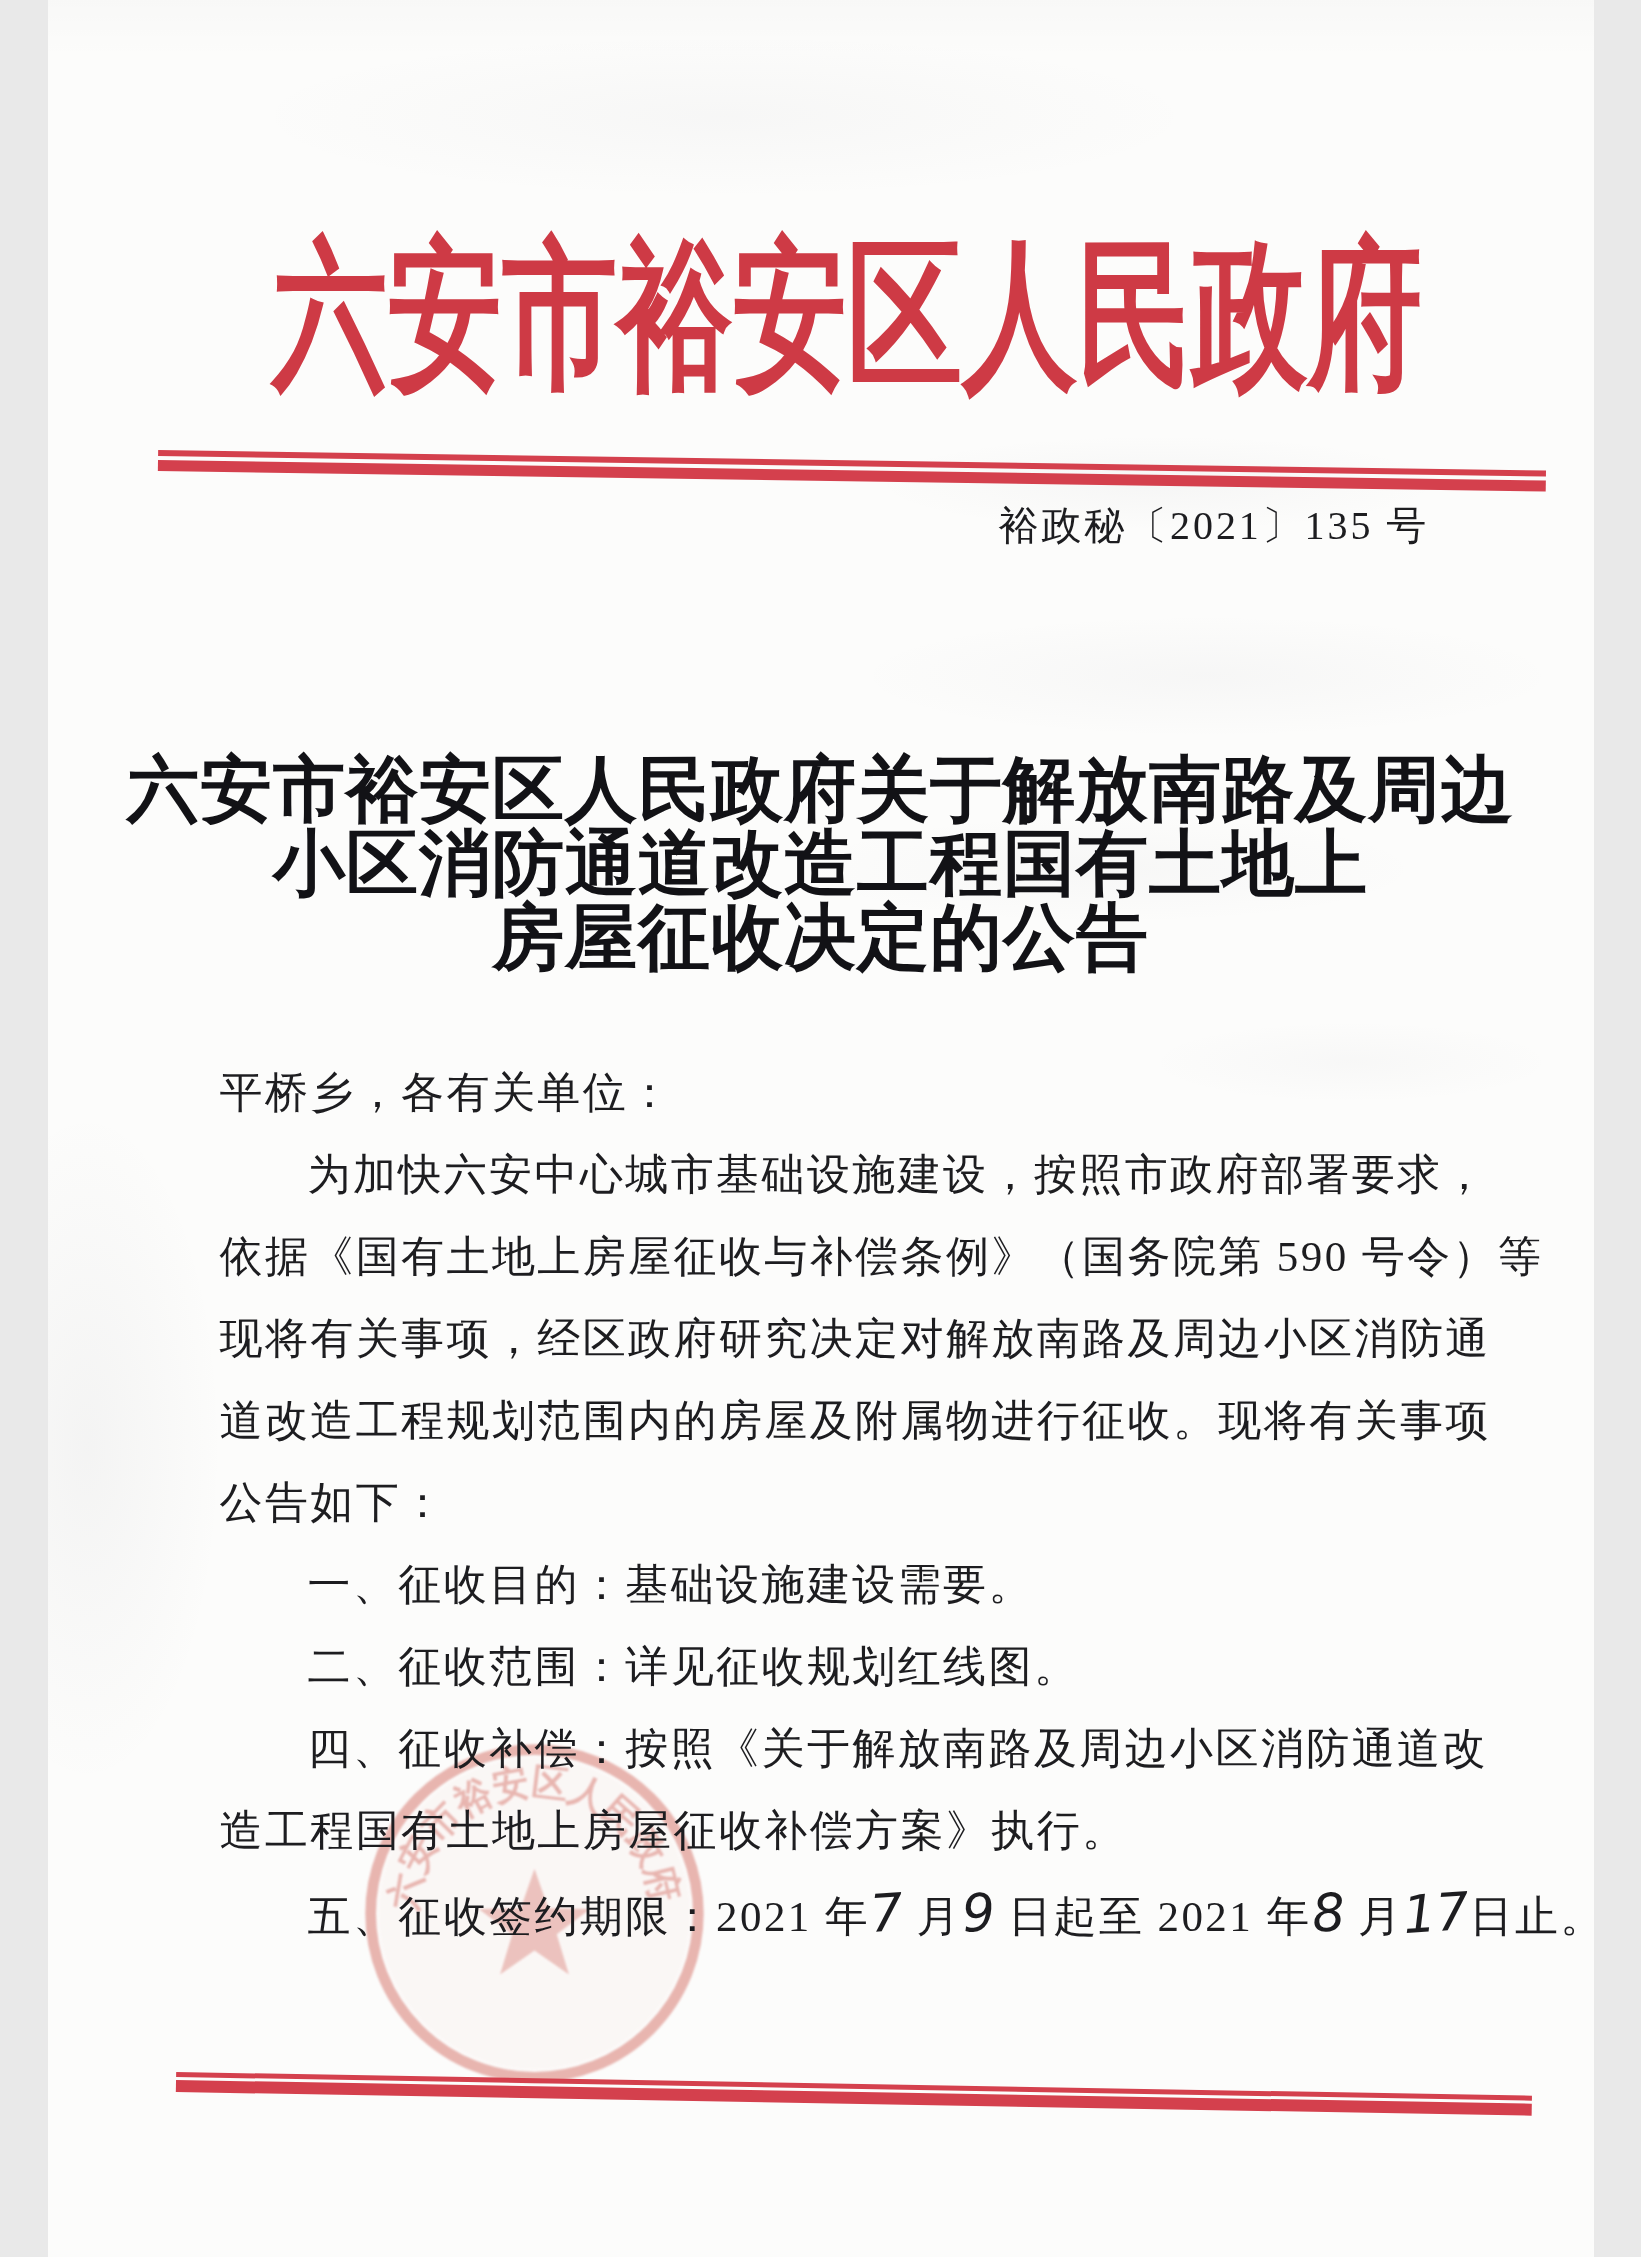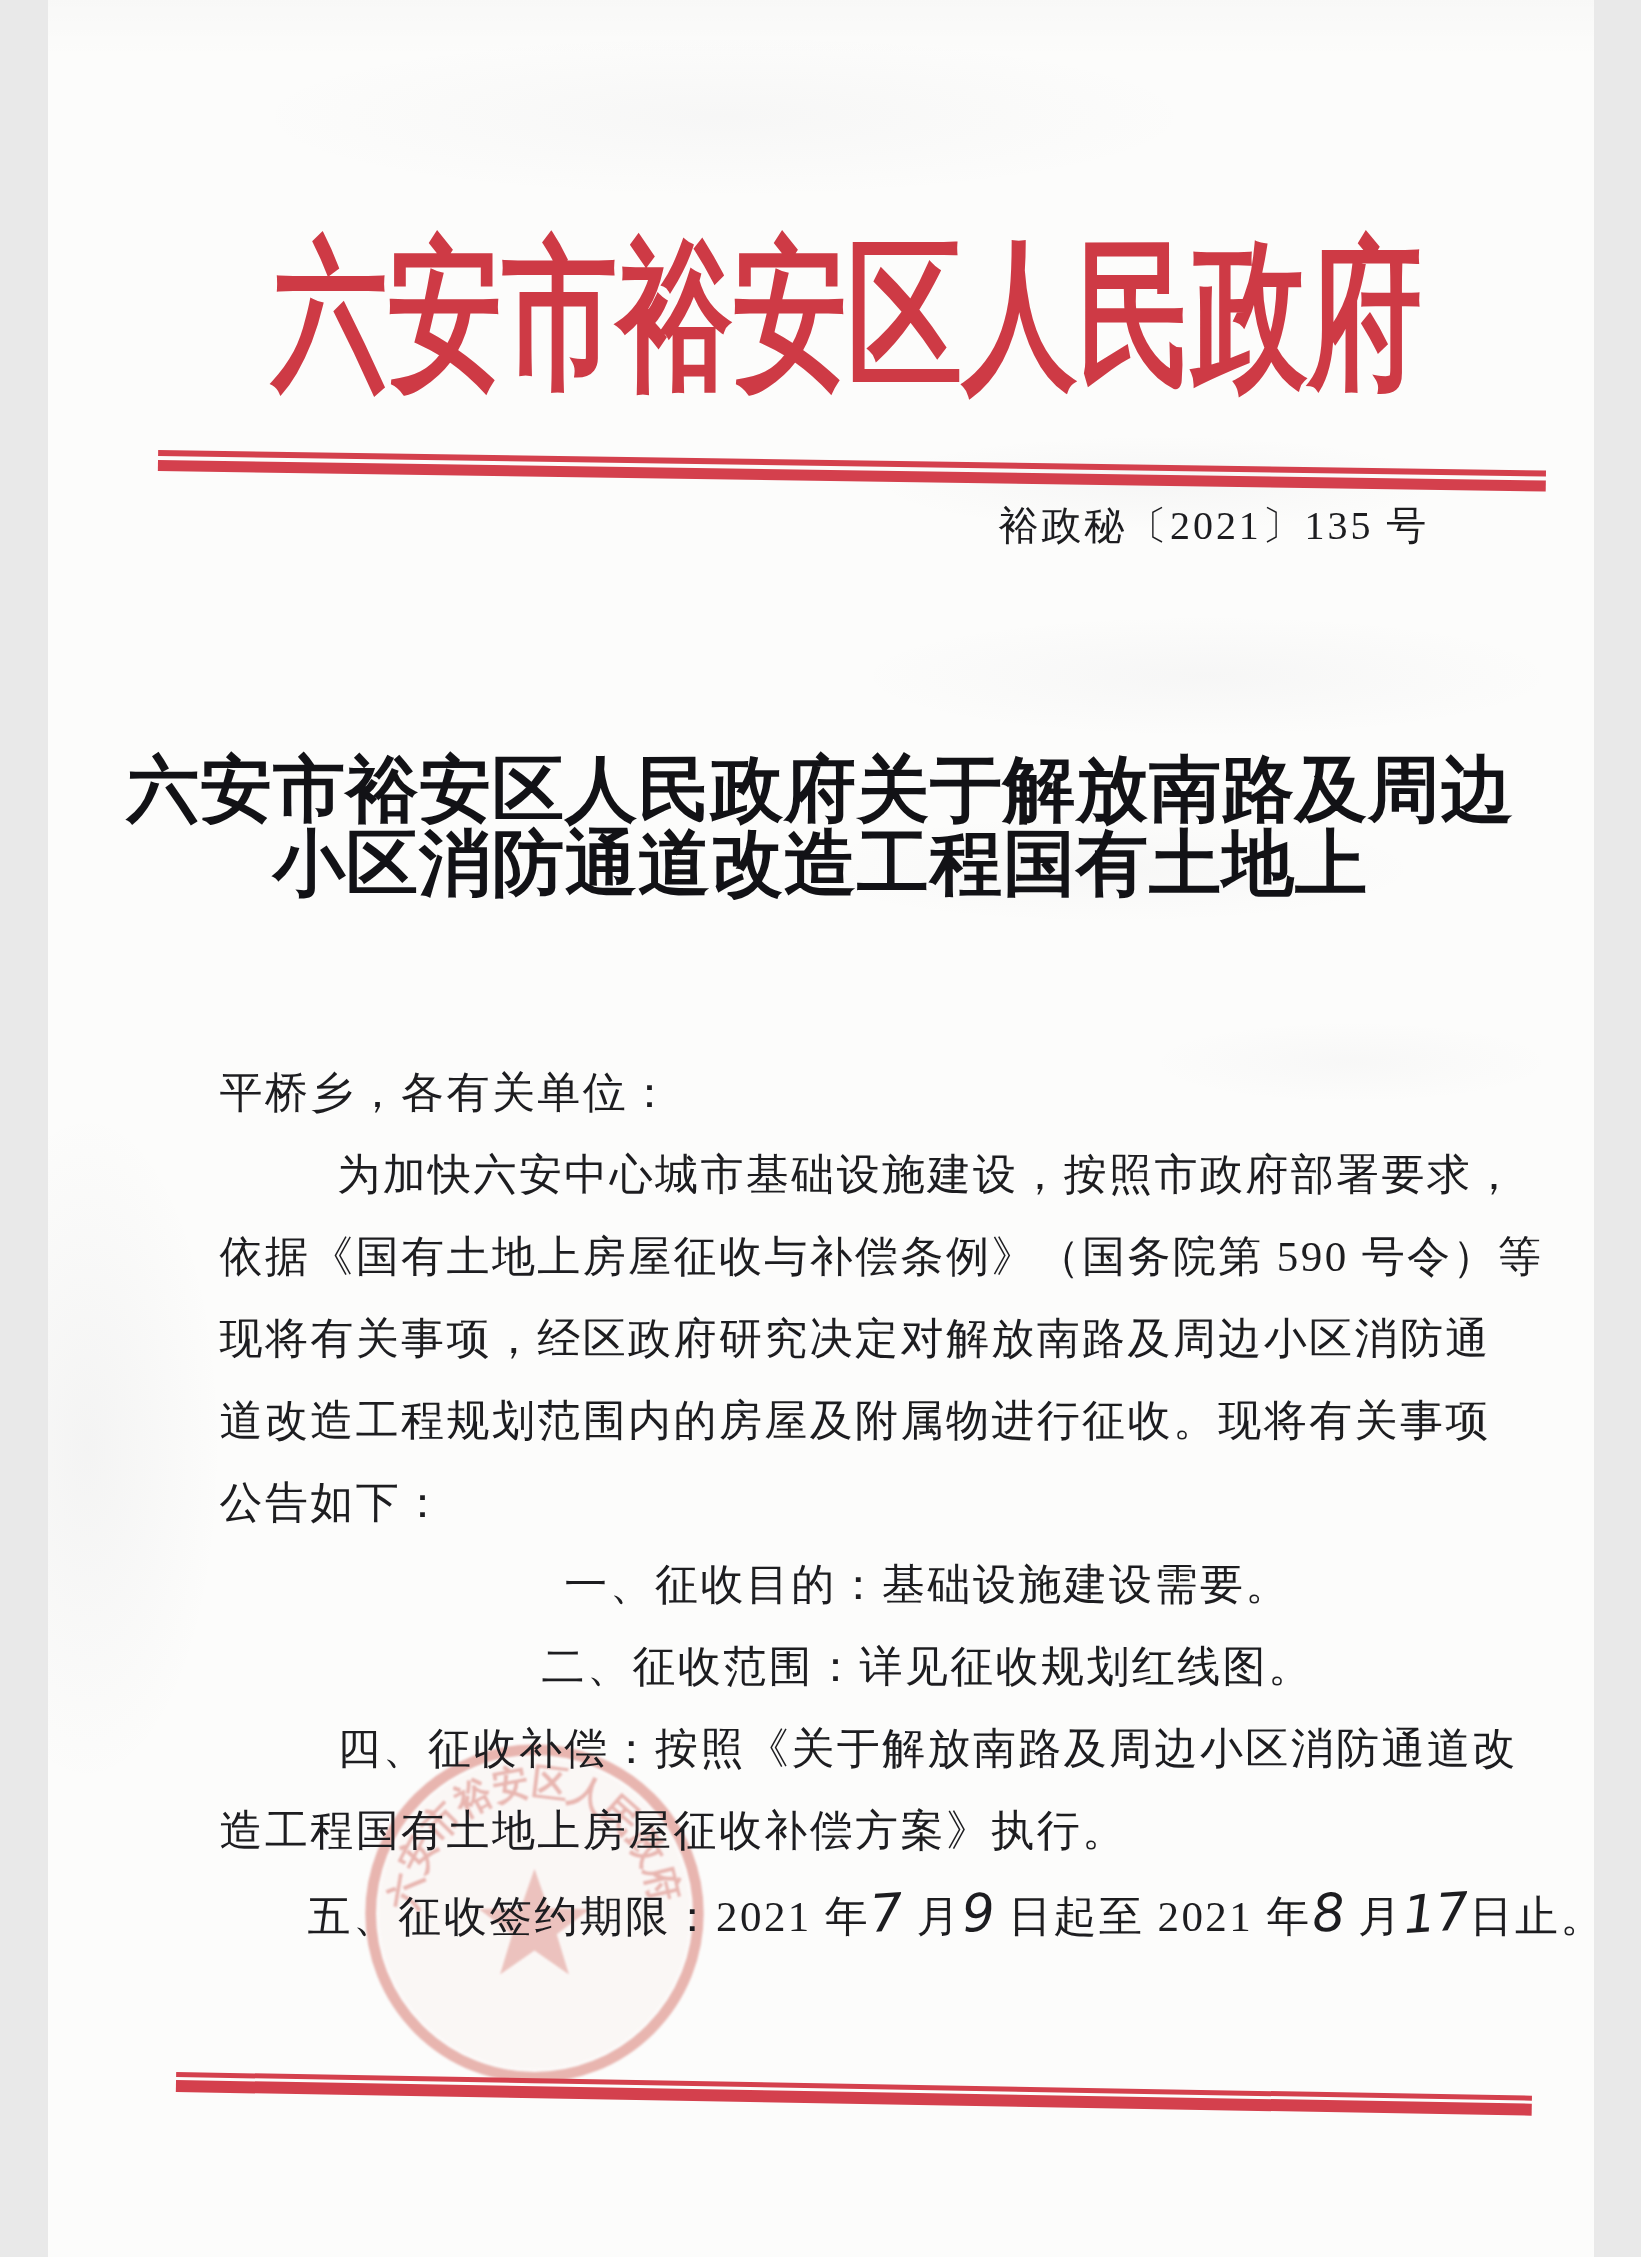--- a/index.html
+++ b/index.html
@@ -58,21 +58,21 @@
     text-align:center;font-weight:bold;color:#121216;
     font-size:72px;line-height:74px;letter-spacing:1px;
     z-index:2;
   }
   .body-text{
     position:absolute;left:172px;top:1052px;width:1328px;
     font-size:43px;line-height:82px;letter-spacing:2.4px;
     z-index:2;
   }
   .line{margin:0;height:82px;white-space:nowrap;}
-  .indent{padding-left:88px;text-align:center;}
+  .indent{padding-left:88px;}
   .hw{
     font-family:"DejaVu Sans",sans-serif;
     font-style:italic;font-size:52px;letter-spacing:0;
     display:inline-block;transform:rotate(-4deg);
   }
   .seal{
     position:absolute;left:309px;top:1736px;width:355px;height:355px;
     color:var(--seal);opacity:.45;filter:blur(1.3px);
     z-index:1;
   }
@@ -89,20 +89,21 @@
     <div class="thin"></div>
     <div class="gap"></div>
     <div class="thick"></div>
   </div>
 
   <div class="doc-number">裕政秘〔2021〕135 号</div>
 
   <div class="doc-title">
     <div>六安市裕安区人民政府关于解放南路及周边</div>
     <div>小区消防通道改造工程国有土地上</div>
+    <div>房屋征收决定的公告</div>
   </div>
 
   <div class="body-text">
     <p class="line">平桥乡，各有关单位：</p>
     <p class="line indent">为加快六安中心城市基础设施建设，按照市政府部署要求，</p>
     <p class="line">依据《国有土地上房屋征收与补偿条例》（国务院第 590 号令）等</p>
     <p class="line">现将有关事项，经区政府研究决定对解放南路及周边小区消防通</p>
     <p class="line">道改造工程规划范围内的房屋及附属物进行征收。现将有关事项</p>
     <p class="line">公告如下：</p>
     <p class="line indent">一、征收目的：基础设施建设需要。</p>

